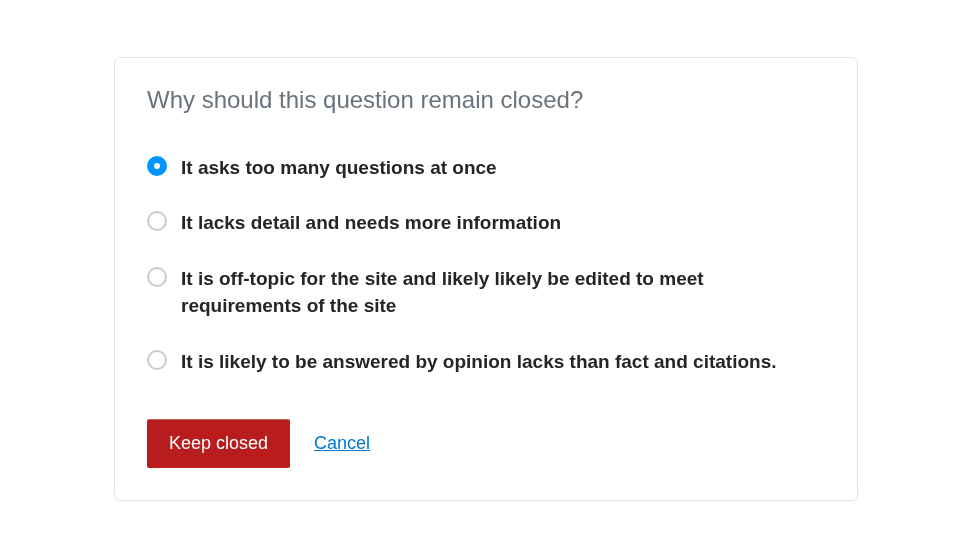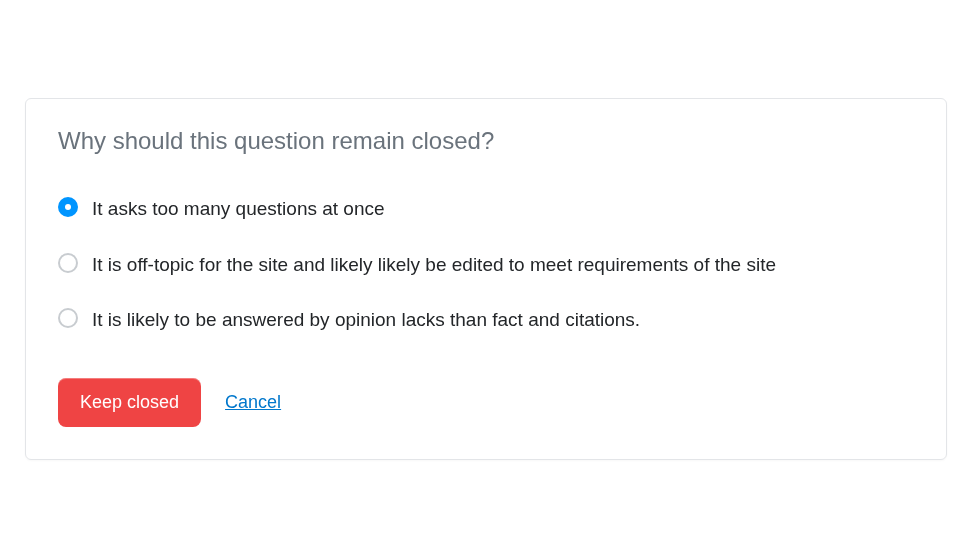--- a/index.html
+++ b/index.html
@@ -10,36 +10,37 @@
     body {
       font-family: -apple-system, BlinkMacSystemFont, "Segoe UI", Helvetica, Arial, sans-serif;
       background: #ffffff;
       width: 972px;
       height: 558px;
       display: flex;
       align-items: center;
       justify-content: center;
     }
     .dialog {
-      width: 922px;
+      width: 744px;
       border: 1px solid #e3e5e8;
       border-radius: 6px;
       padding: 28px 32px 32px 32px;
       box-shadow: 0 1px 2px rgba(0,0,0,0.03);
     }
     .dialog-title {
       font-size: 24px;
       font-weight: 400;
       color: #6a737c;
       margin-bottom: 40px;
     }
     .options {
       display: flex;
       flex-direction: column;
       gap: 28px;
+      font-weight: bold;
     }
     .option {
       display: flex;
       align-items: flex-start;
       gap: 14px;
       cursor: pointer;
     }
     .radio {
       flex-shrink: 0;
       width: 20px;
@@ -70,24 +71,24 @@
       color: #232629;
       line-height: 1.45;
     }
     .actions {
       display: flex;
       align-items: center;
       gap: 24px;
       margin-top: 44px;
     }
     .btn-primary {
-      background: #ef4444;
+      background: #b91c1c;
       color: #ffffff;
       border: none;
-      border-radius: 8px;
+      border-radius: 2px;
       font-size: 18px;
       padding: 14px 22px;
       cursor: pointer;
       box-shadow: inset 0 1px 0 rgba(255,255,255,0.3);
     }
     .btn-link {
       background: none;
       border: none;
       color: #0077cc;
       font-size: 18px;
@@ -102,20 +103,24 @@
 <div class="dialog">
   <h1 class="dialog-title">Why should this question remain closed?</h1>
 
   <div class="options">
 
     <label class="option">
       <span class="radio selected"></span>
       <span class="option-label">It asks too many questions at once</span>
     </label>
 
+    <label class="option">
+      <span class="radio"></span>
+      <span class="option-label">It lacks detail and needs more information</span>
+    </label>
 
     <label class="option">
       <span class="radio"></span>
       <span class="option-label">It is off-topic for the site and likely likely be edited to meet requirements of the site</span>
     </label>
 
     <label class="option">
       <span class="radio"></span>
       <span class="option-label">It is likely to be answered by opinion lacks than fact and citations.</span>
     </label>

